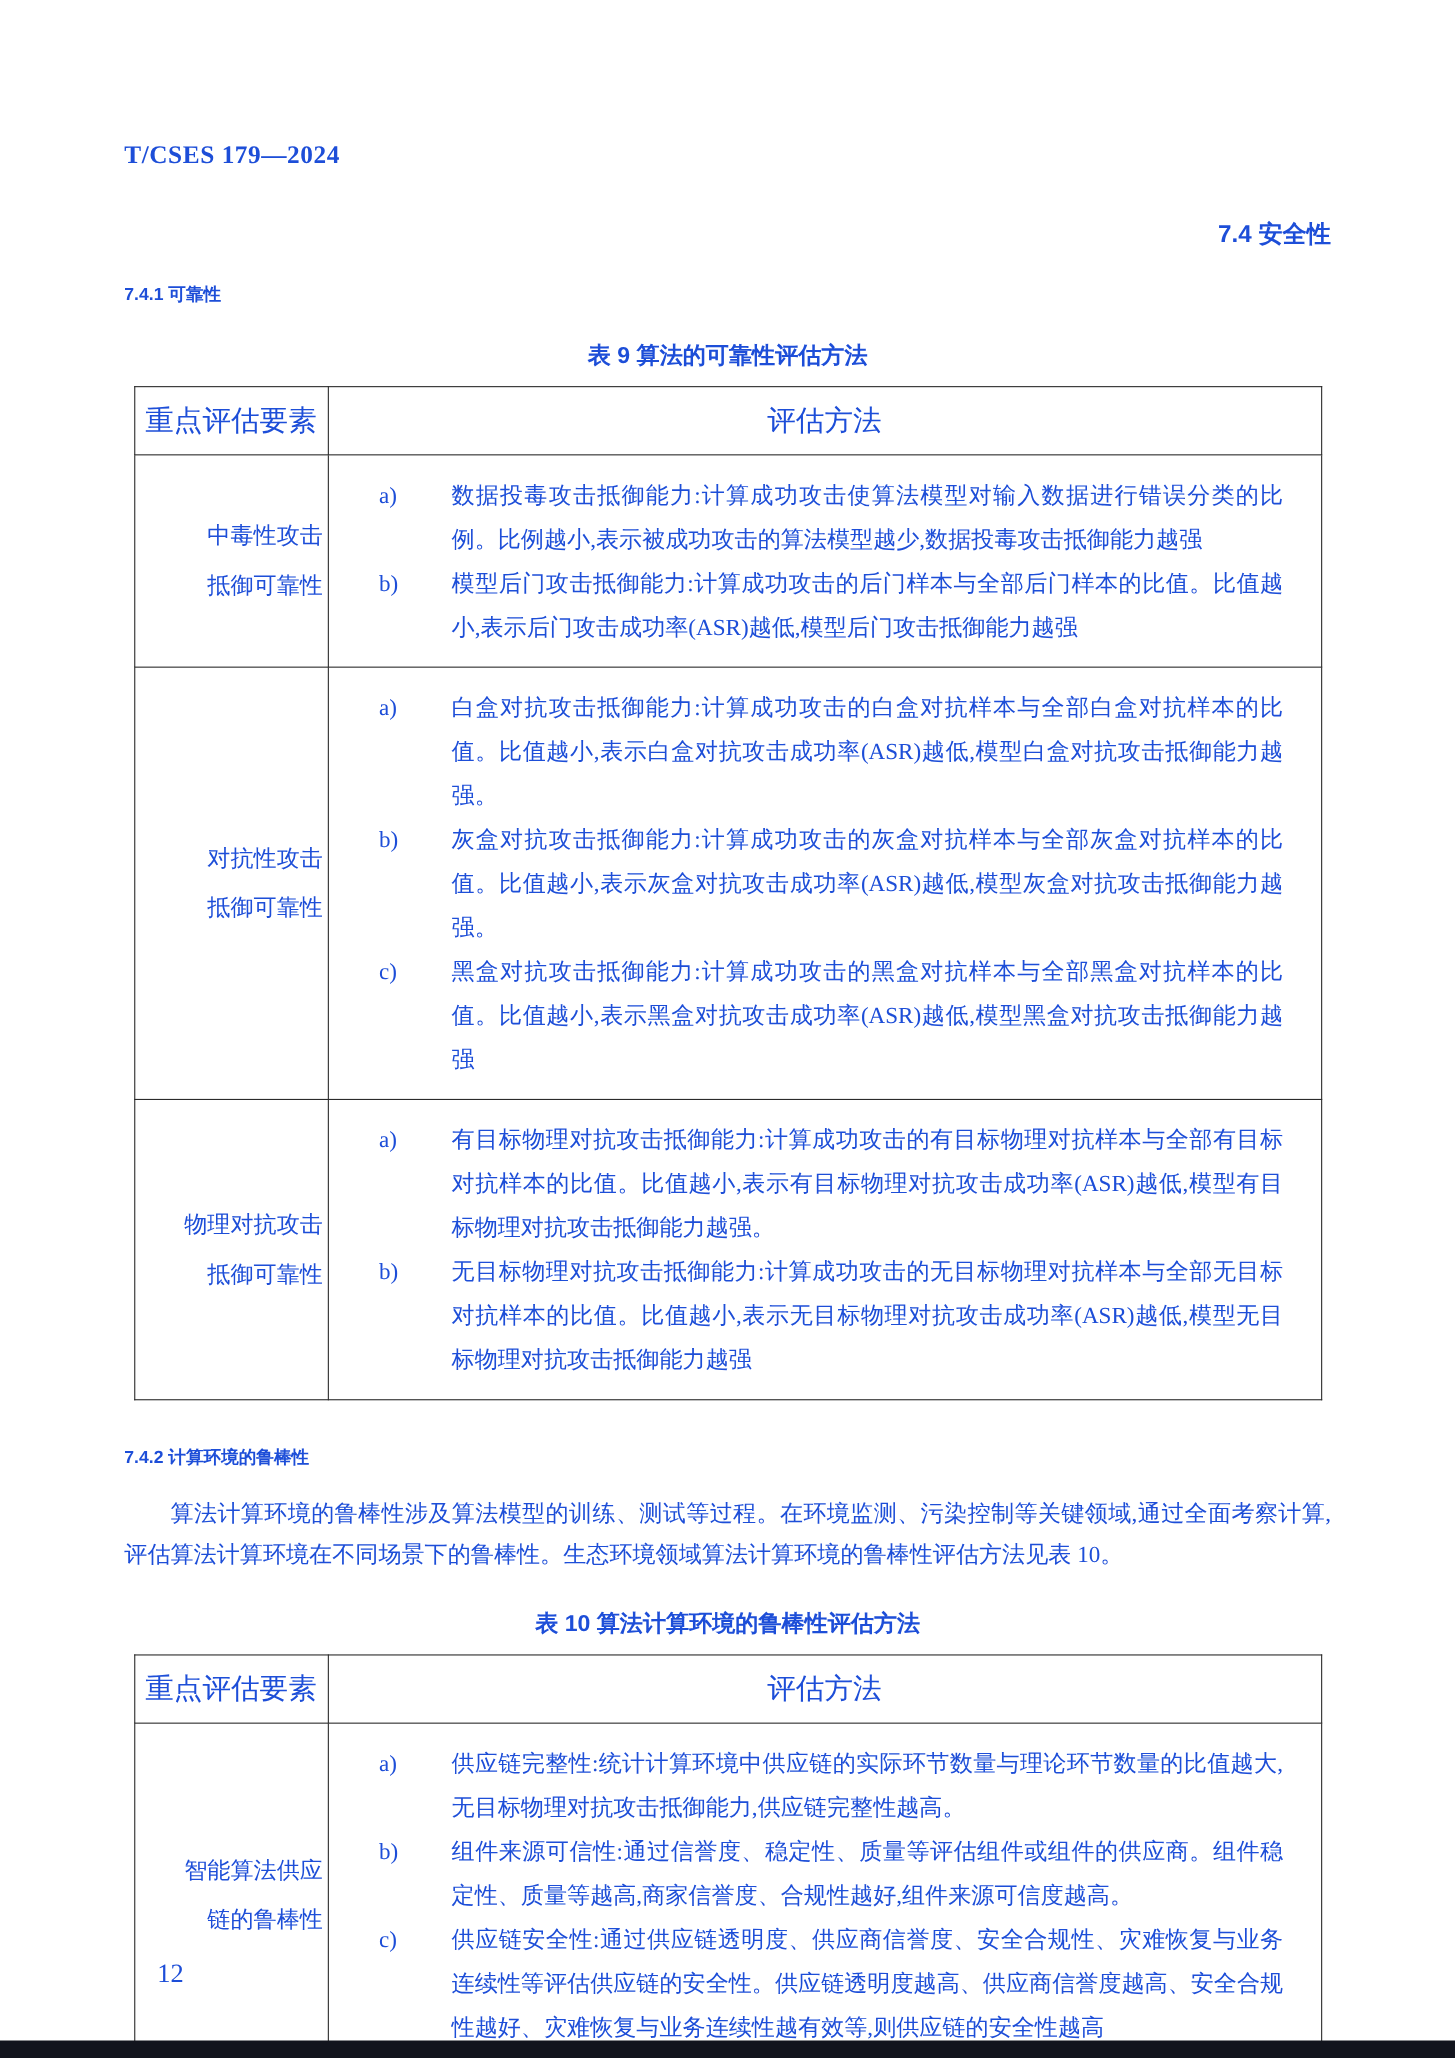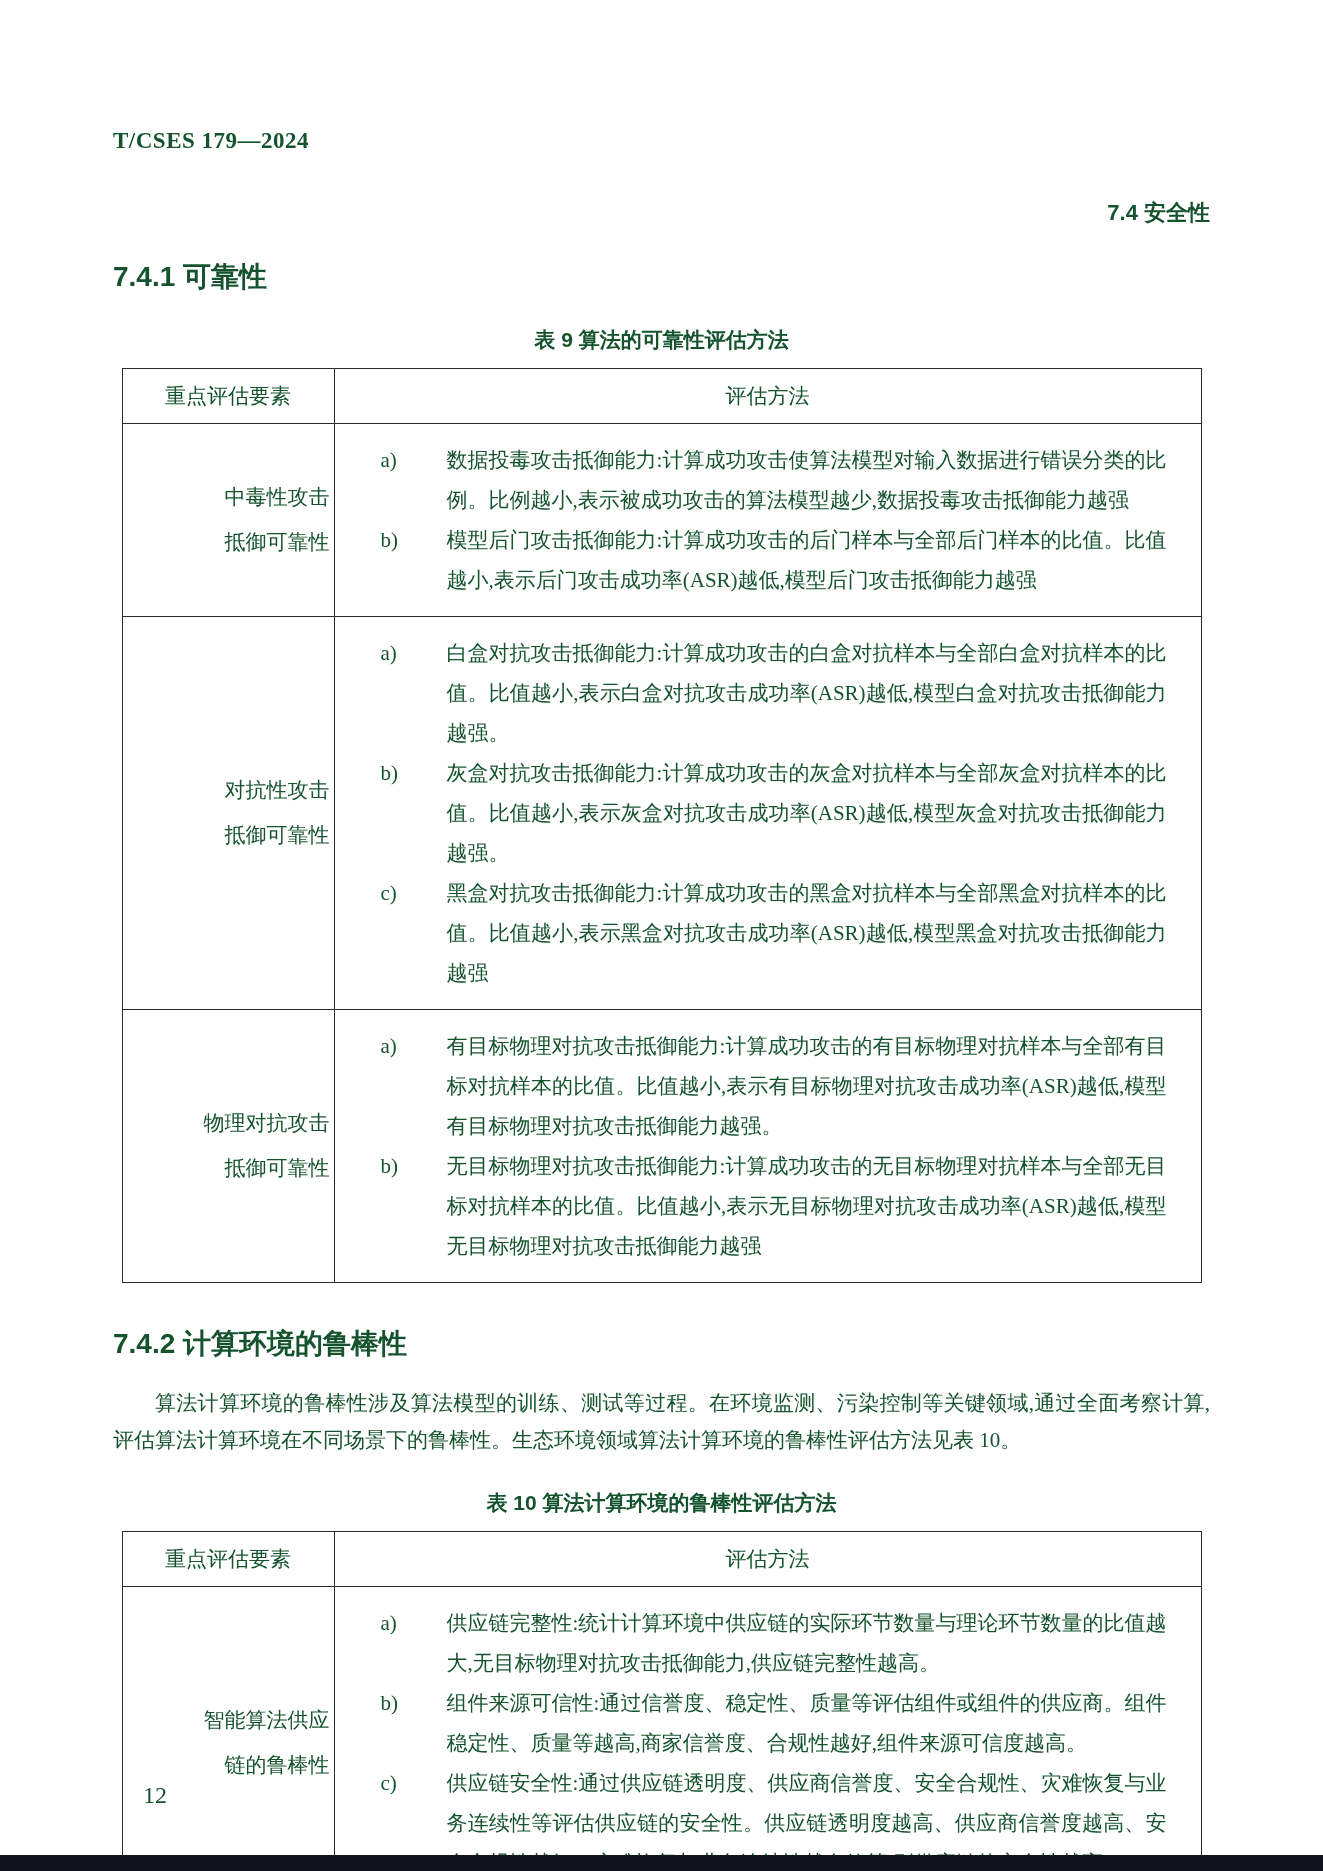--- a/index.html
+++ b/index.html
@@ -2,42 +2,42 @@
 <html><head>
 <meta charset="utf-8">
 <style>
   html,body{margin:0;padding:0;background:#e8e8e8;}
   .page{
     position:relative;
     width:1323px;height:1871px;
     margin:0 auto;
     background:#ffffff;
     font-family:"Liberation Serif","DejaVu Serif",serif;
-    color:#14532d;
+    color:#1d4ed8;
     overflow:hidden;
     box-sizing:border-box;
     padding:128px 113px 0 113px;
   }
   .doc-code{
     font-family:"Liberation Serif","DejaVu Serif",serif;
     font-weight:bold;
     font-size:23px;
     letter-spacing:0.5px;
   }
   .h2{
     font-family:"Liberation Sans","DejaVu Sans",sans-serif;
     font-weight:bold;
     font-size:22px;
     margin:44px 0 0 0;
     text-align:right;
   }
   .h3{
     font-family:"Liberation Sans","DejaVu Sans",sans-serif;
     font-weight:bold;
-    font-size:28px;
+    font-size:16px;
     margin:30px 0 0 0;
   }
   .body-para{
     font-size:21px;
     line-height:37px;
     text-align:justify;
     text-indent:2em;
     margin:22px 0 0 0;
   }
   .table-caption{
@@ -51,22 +51,22 @@
     width:1080px;
     margin:0 auto;
     border-collapse:collapse;
     font-size:21px;
   }
   table.eval-table th, table.eval-table td{
     border:1.5px solid #2b2b2b;
   }
   table.eval-table th{
     font-weight:normal;
-    font-size:21px;
-    padding:13px 24px;
+    font-size:26px;
+    padding:13px 6px;
     text-align:center;
   }
   th.col-factor, td.factor-cell{ width:163px; }
   td.factor-cell{
     text-align:right;
     vertical-align:middle;
     line-height:45px;
     padding:8px 4px;
   }
   td.methods-cell{

